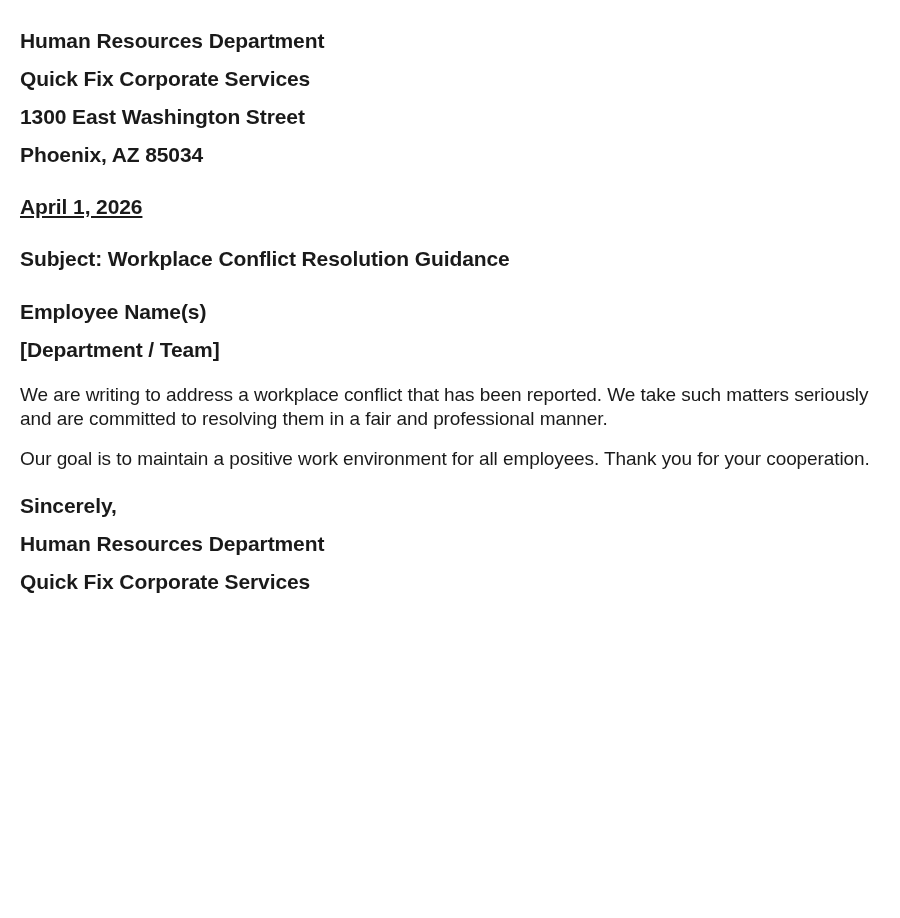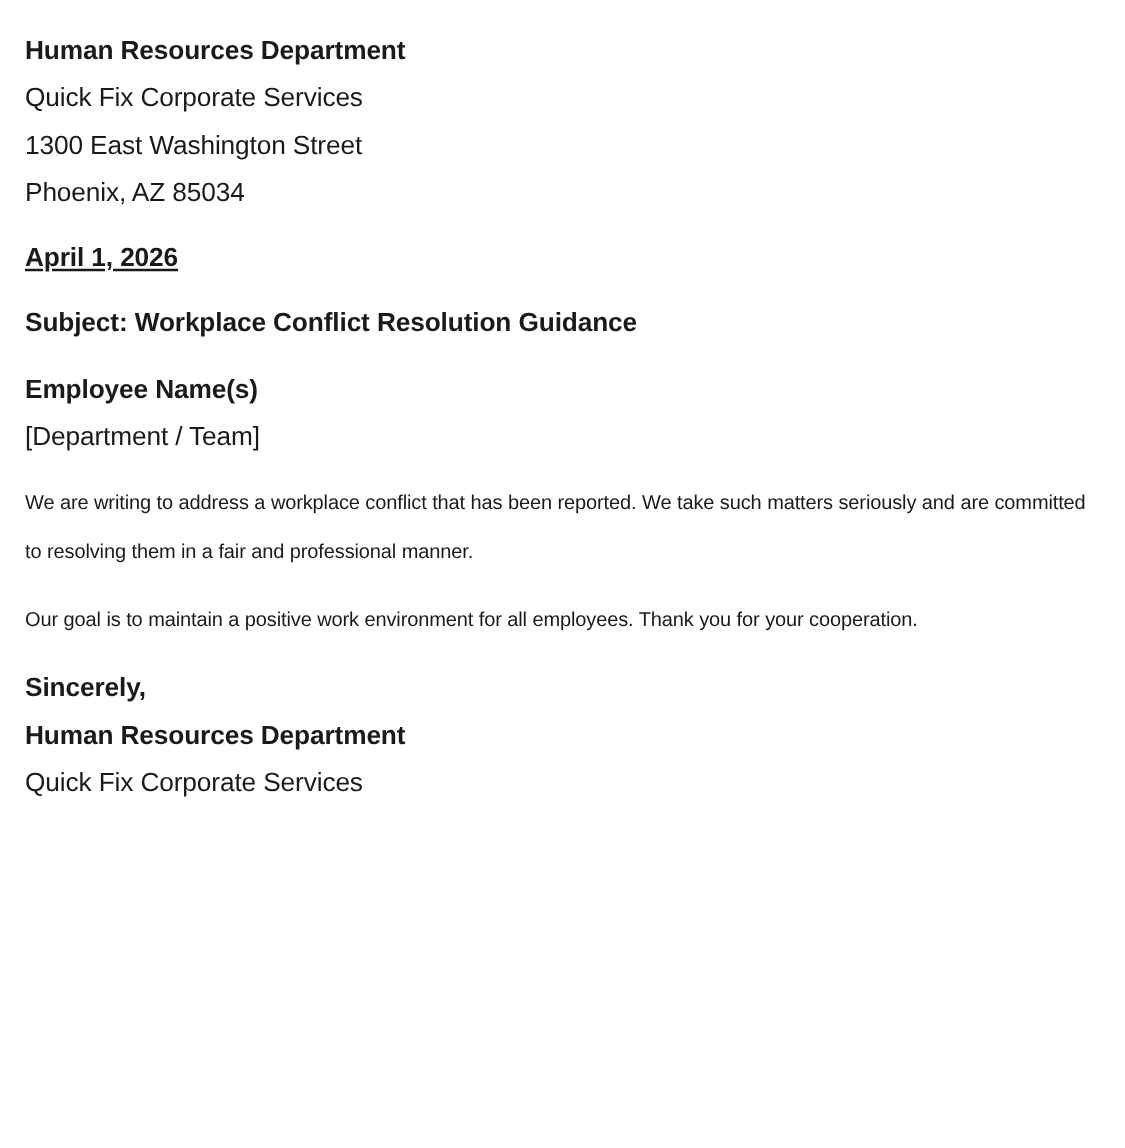--- a/index.html
+++ b/index.html
@@ -35,29 +35,30 @@
   .block:last-child {
     margin-bottom: 0;
   }
 
   .line {
     display: block;
     font-size: 21px;
     line-height: 38px;
     letter-spacing: -0.1px;
     white-space: nowrap;
+    font-weight: bold;
   }
 
   .bold {
     font-weight: bold;
   }
 
   .para {
-    font-size: 16px;
-    line-height: 39px;
+    font-size: 19px;
+    line-height: 24px;
     letter-spacing: -0.1px;
     margin: 0 0 16px 0;
     text-align: left;
     word-spacing: 0.1px;
   }
 
   .para:last-child {
     margin-bottom: 0;
   }
 

